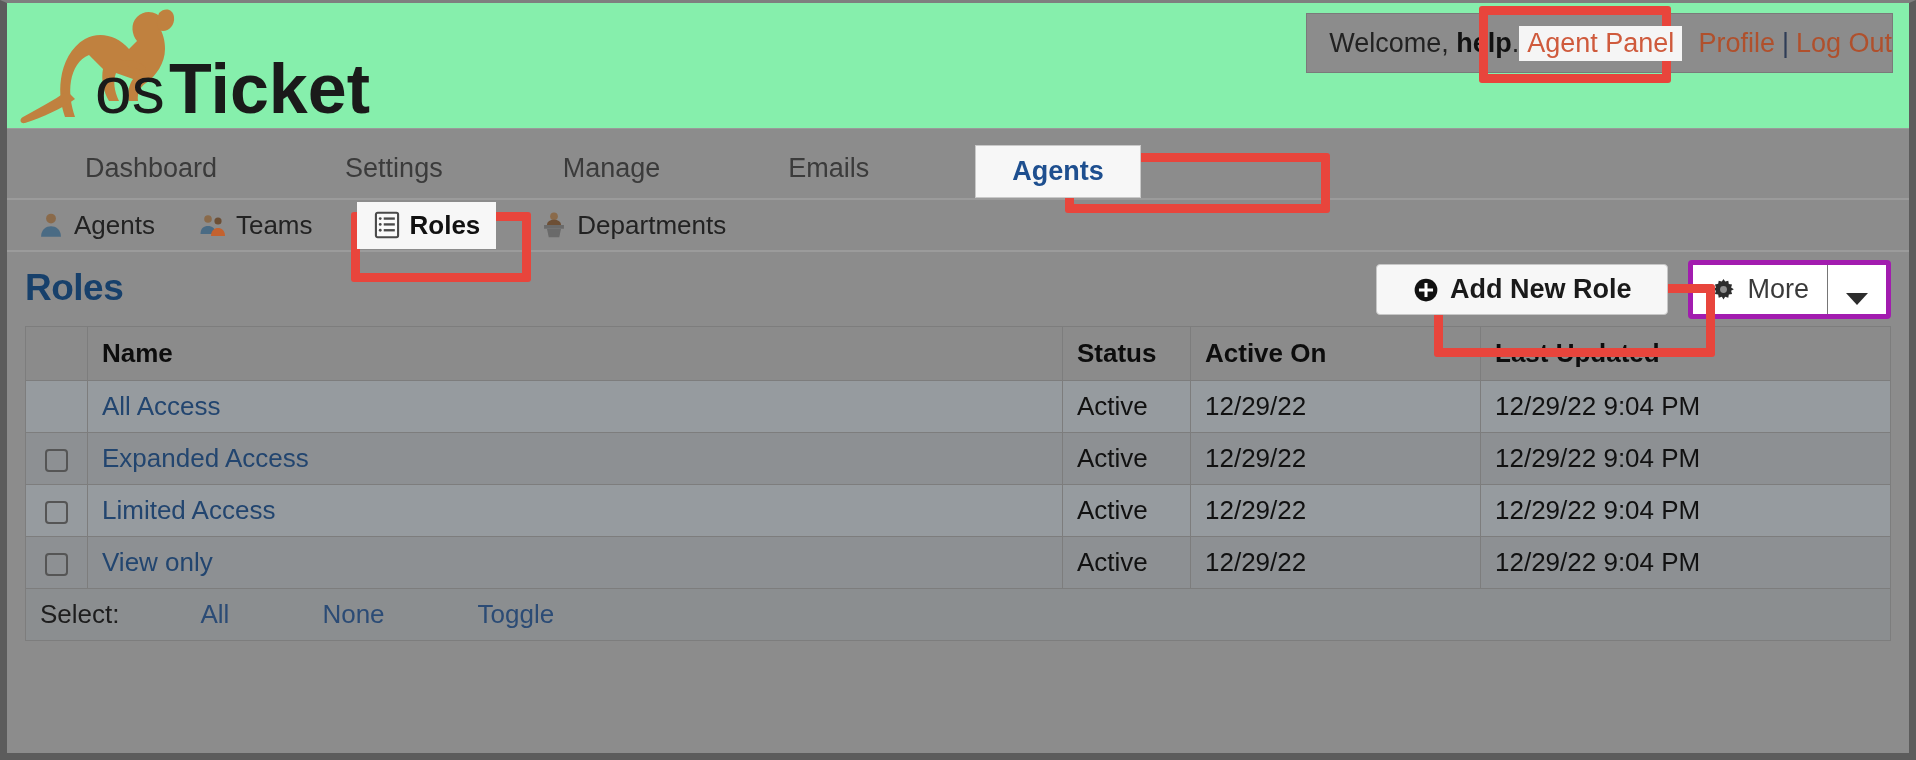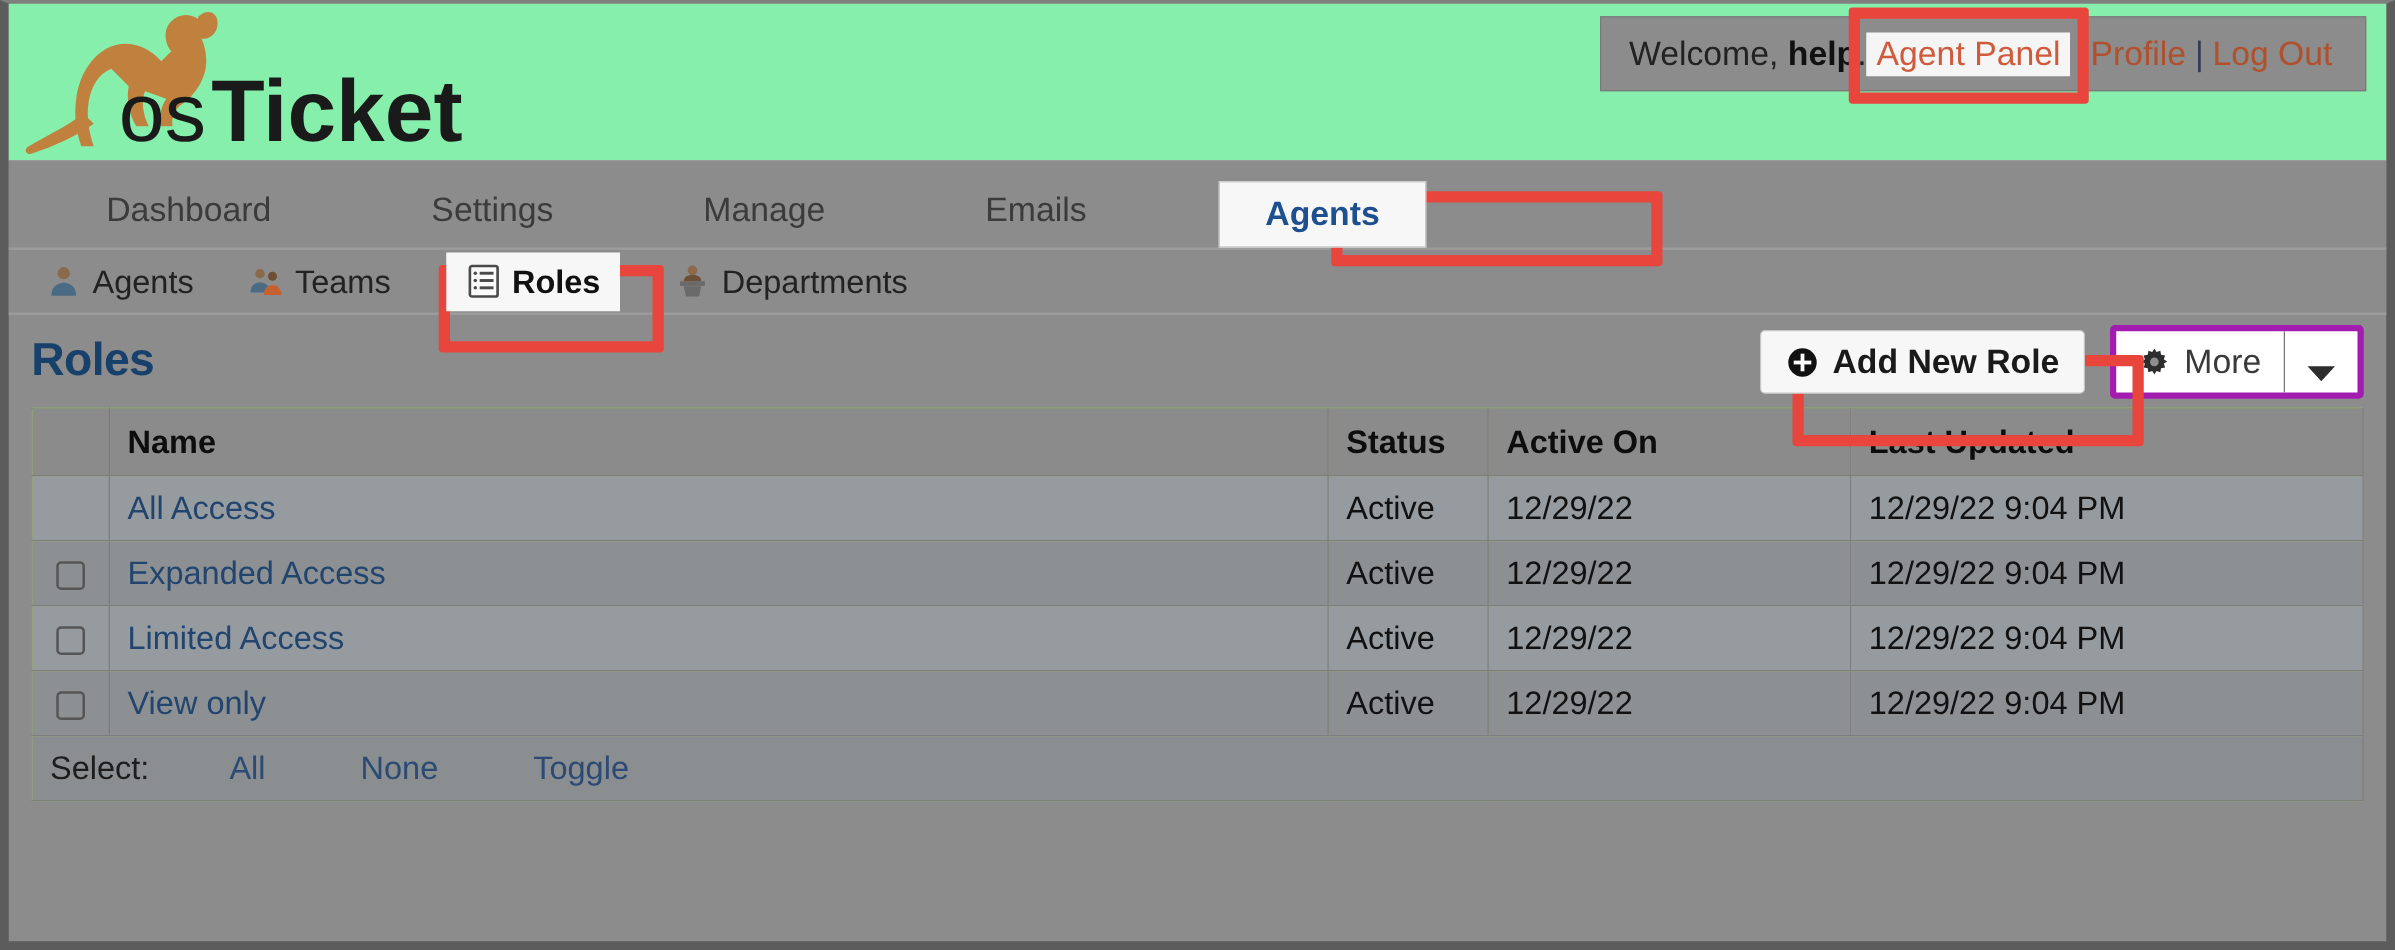--- a/index.html
+++ b/index.html
@@ -34,21 +34,21 @@
   #logo svg { display: block; }
 
   #user-nav {
     position: absolute;
     right: 16px; top: 10px;
     height: 60px;
     border: 1px solid #7a7a7a;
     background: #8c8c8c;
     display: flex;
     align-items: center;
-    padding: 0 26px 0 22px;
+    padding: 0 0 0 22px;
     font-size: 27px;
     color: #2b2b2b;
     white-space: nowrap;
   }
   #user-nav .welcome { color: #222; }
   #user-nav .welcome b { font-weight: bold; color:#111; }
   .link-orange {
     color: #b0502c;
     text-decoration: none;
   }
@@ -148,21 +148,21 @@
     align-items: center;
     gap: 20px;
   }
   #add-new-role {
     background: #f7f7f7;
     border: 1px solid #c7c7c7;
     border-radius: 4px;
     font-size: 27px;
     font-weight: bold;
     color: #1a1a1a;
-    padding: 9px 20px;
+    padding: 9px 36px;
     display: flex;
     align-items: center;
     gap: 11px;
     cursor: pointer;
     position: relative;
     z-index: 3;
     font-family: "Liberation Sans", sans-serif;
   }
   #more-button-group {
     display: flex;
@@ -246,21 +246,21 @@
     vertical-align: middle;
     cursor: pointer;
   }
   #select-row td {
     background: #8b8e90 !important;
     height: 50px;
     font-size: 26px;
     color: #1c1c1c;
     padding: 0 14px;
   }
-  .select-links { display: inline-flex; align-items: center; gap: 0; }
+  .select-links { display: inline-flex; align-items: center; gap: 17px; }
   .select-label { color: #1d1d1d; margin-right: 16px; }
   .select-link {
     color: #2b4b75;
     text-decoration: none;
     margin-right: 28px;
     margin-left: 48px;
   }
   #page-row {
     font-size: 26px;
     color: #1c1c1c;

